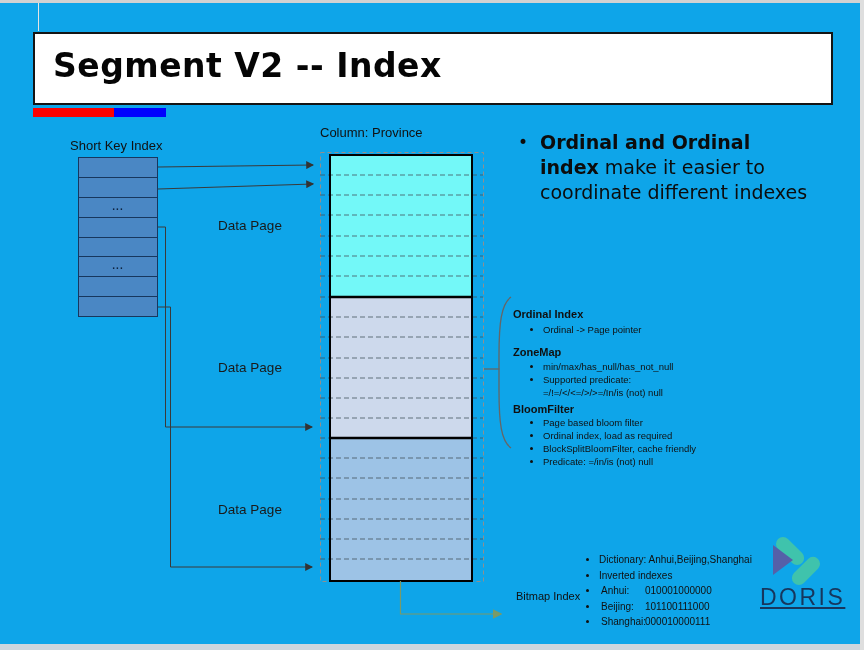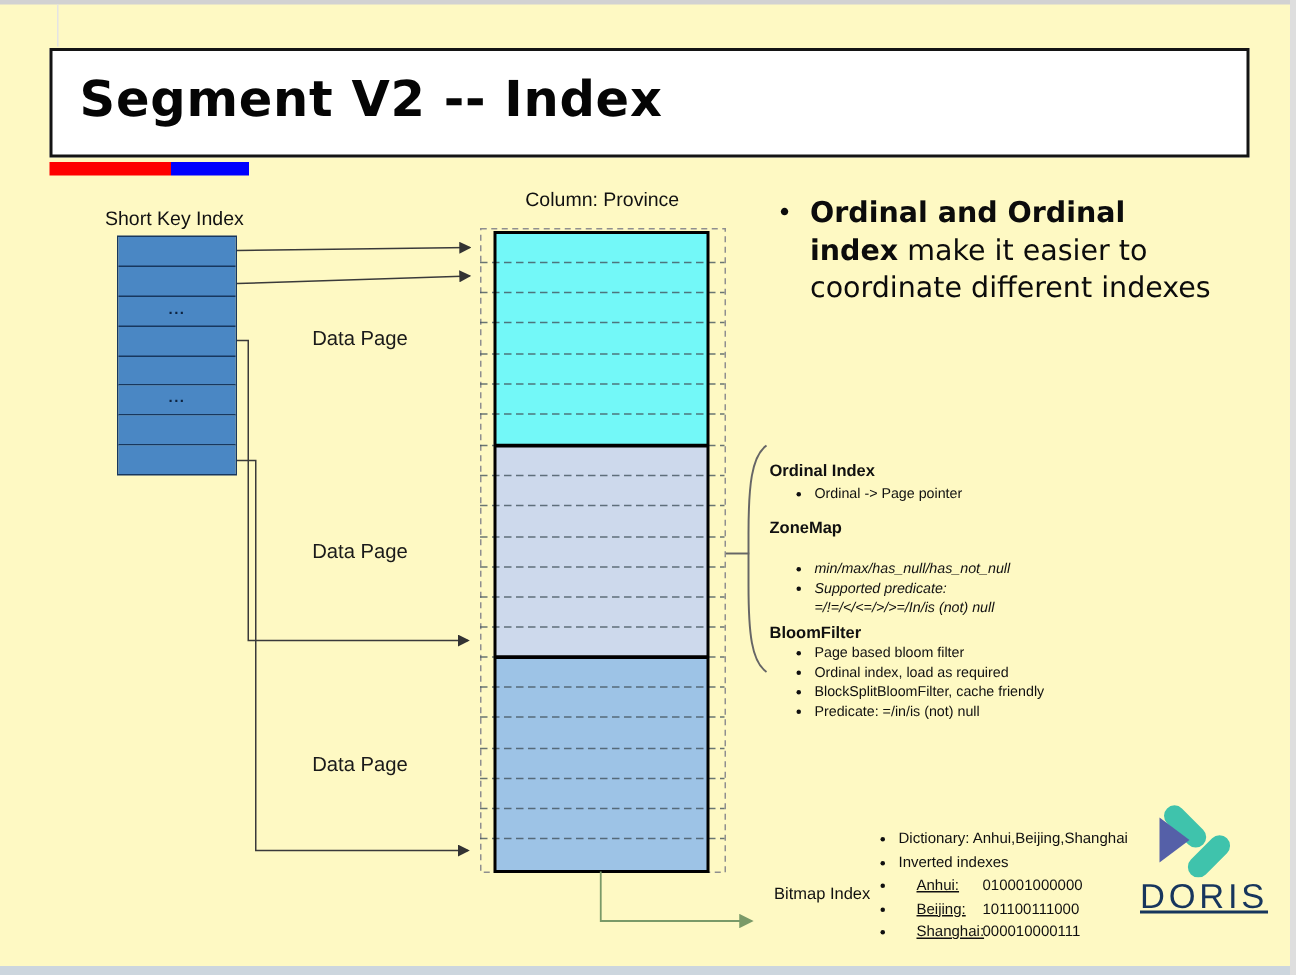--- a/index.html
+++ b/index.html
@@ -1,16 +1,16 @@
 <!DOCTYPE html>
 <html style="--stack_fill: #4A87C4; --stack_border: #17375E; --seg_top: #73F8F8; --seg_mid: #CDD9EC; --seg_bottom: #9DC3E6; --bar_red: #FE0000; --bar_blue: #0000FE; --connector_green: #7A9A68; --logo_teal: #3FC3AC; --logo_indigo: #5560A8; --logo_navy: #17365D;"><head>
 <meta charset="utf-8">
 <style>
   html,body{margin:0;padding:0;background:#fff;}
-  #slide{position:relative;width:864px;height:650px;background:#fef9c3;overflow:hidden;
+  #slide{position:relative;width:864px;height:650px;background:#0ea5e9;overflow:hidden;
          font-family:"Liberation Sans",sans-serif;color:#111;}
   .abs{position:absolute;}
 
   
   .strip-top{left:0;top:0;width:864px;height:3px;background:#d2d2d2;}
   .strip-bottom{left:0;top:644px;width:864px;height:6px;background:#ccd6de;}
   .strip-right{left:860px;top:0;width:4px;height:650px;background:#dedede;}
   .margin-guide{left:38px;top:3px;width:1px;height:28px;background:#e4e4e4;}
 
   
@@ -21,46 +21,46 @@
   .bar-blue{left:114px;top:108px;width:52px;height:9px;background:var(--bar_blue,#00f);}
 
   
   .ski-label{left:70px;top:138px;font-size:13px;}
   .stack{left:78px;top:157px;width:80px;height:160px;border:1px solid var(--stack_border,#17375E);
          box-sizing:border-box;display:flex;flex-direction:column;}
   .stack-row{flex:1;background:var(--stack_fill,#4A87C4);border-bottom:1px solid var(--stack_border,#17375E);
              font-size:10px;line-height:18px;text-align:center;color:#0d2340;font-weight:bold;letter-spacing:1px;}
   .stack-row:last-child{border-bottom:none;}
 
-  .dp-label{left:188px;width:104px;text-align:center;font-size:13.5px;color:#1a1a1a;}
+  .dp-label{left:198px;width:104px;text-align:center;font-size:13.5px;color:#1a1a1a;}
   .dp1{top:218px;} .dp2{top:360px;} .dp3{top:502px;}
 
-  .col-label{left:320px;top:125px;width:163px;text-align:center;font-size:13px;}
+  .col-label{left:320px;top:125px;width:163px;font-size:13px;}
 
   
   .main-bullet{left:512px;top:130px;width:300px;font-family:"DejaVu Sans",sans-serif;
                font-size:19px;line-height:25px;color:#0c0c0c;}
   .main-bullet .dot{position:absolute;left:6px;top:0;font-size:17px;}
   .main-bullet .txt{display:block;margin-left:28px;}
   .main-bullet b{font-weight:bold;}
 
   
   .ann{left:513px;top:308px;width:230px;}
   .ann-h{margin:0;font-size:11px;font-weight:bold;color:#101010;}
   .ann ul{margin:3px 0 10px;padding-left:30px;}
-  .ann ul.tight{margin:15px 0 4px;font-style:italic;}
+  .ann ul.tight{margin:2px 0 4px;}
   .ann ul.last{margin:1px 0 0;}
   .ann li{font-size:9.5px;line-height:13px;color:#101010;white-space:pre-line;}
 
   
   .bitmap-label{left:516px;top:590px;font-size:11px;color:#101010;}
   .bm-list{left:585px;top:552px;width:210px;}
   .bm-list ul{margin:0;padding-left:14px;}
   .bm-list li{font-size:10px;line-height:15.5px;color:#101010;}
-  .bm-list li .name{display:inline-block;width:44px;margin-left:12px;text-decoration:underline;}
+  .bm-list li .name{display:inline-block;width:44px;margin-left:2px;}
 
   
   .logo-icon{left:766px;top:531px;}
   .logo-text{left:760px;top:584px;font-size:23px;letter-spacing:2.5px;font-weight:500;
              color:var(--logo_navy,#17365D);text-decoration:underline;}
 
   .overlay{position:absolute;left:0;top:0;width:864px;height:650px;pointer-events:none;}
   .label-layer{z-index:6;}
 </style>
 </head>

